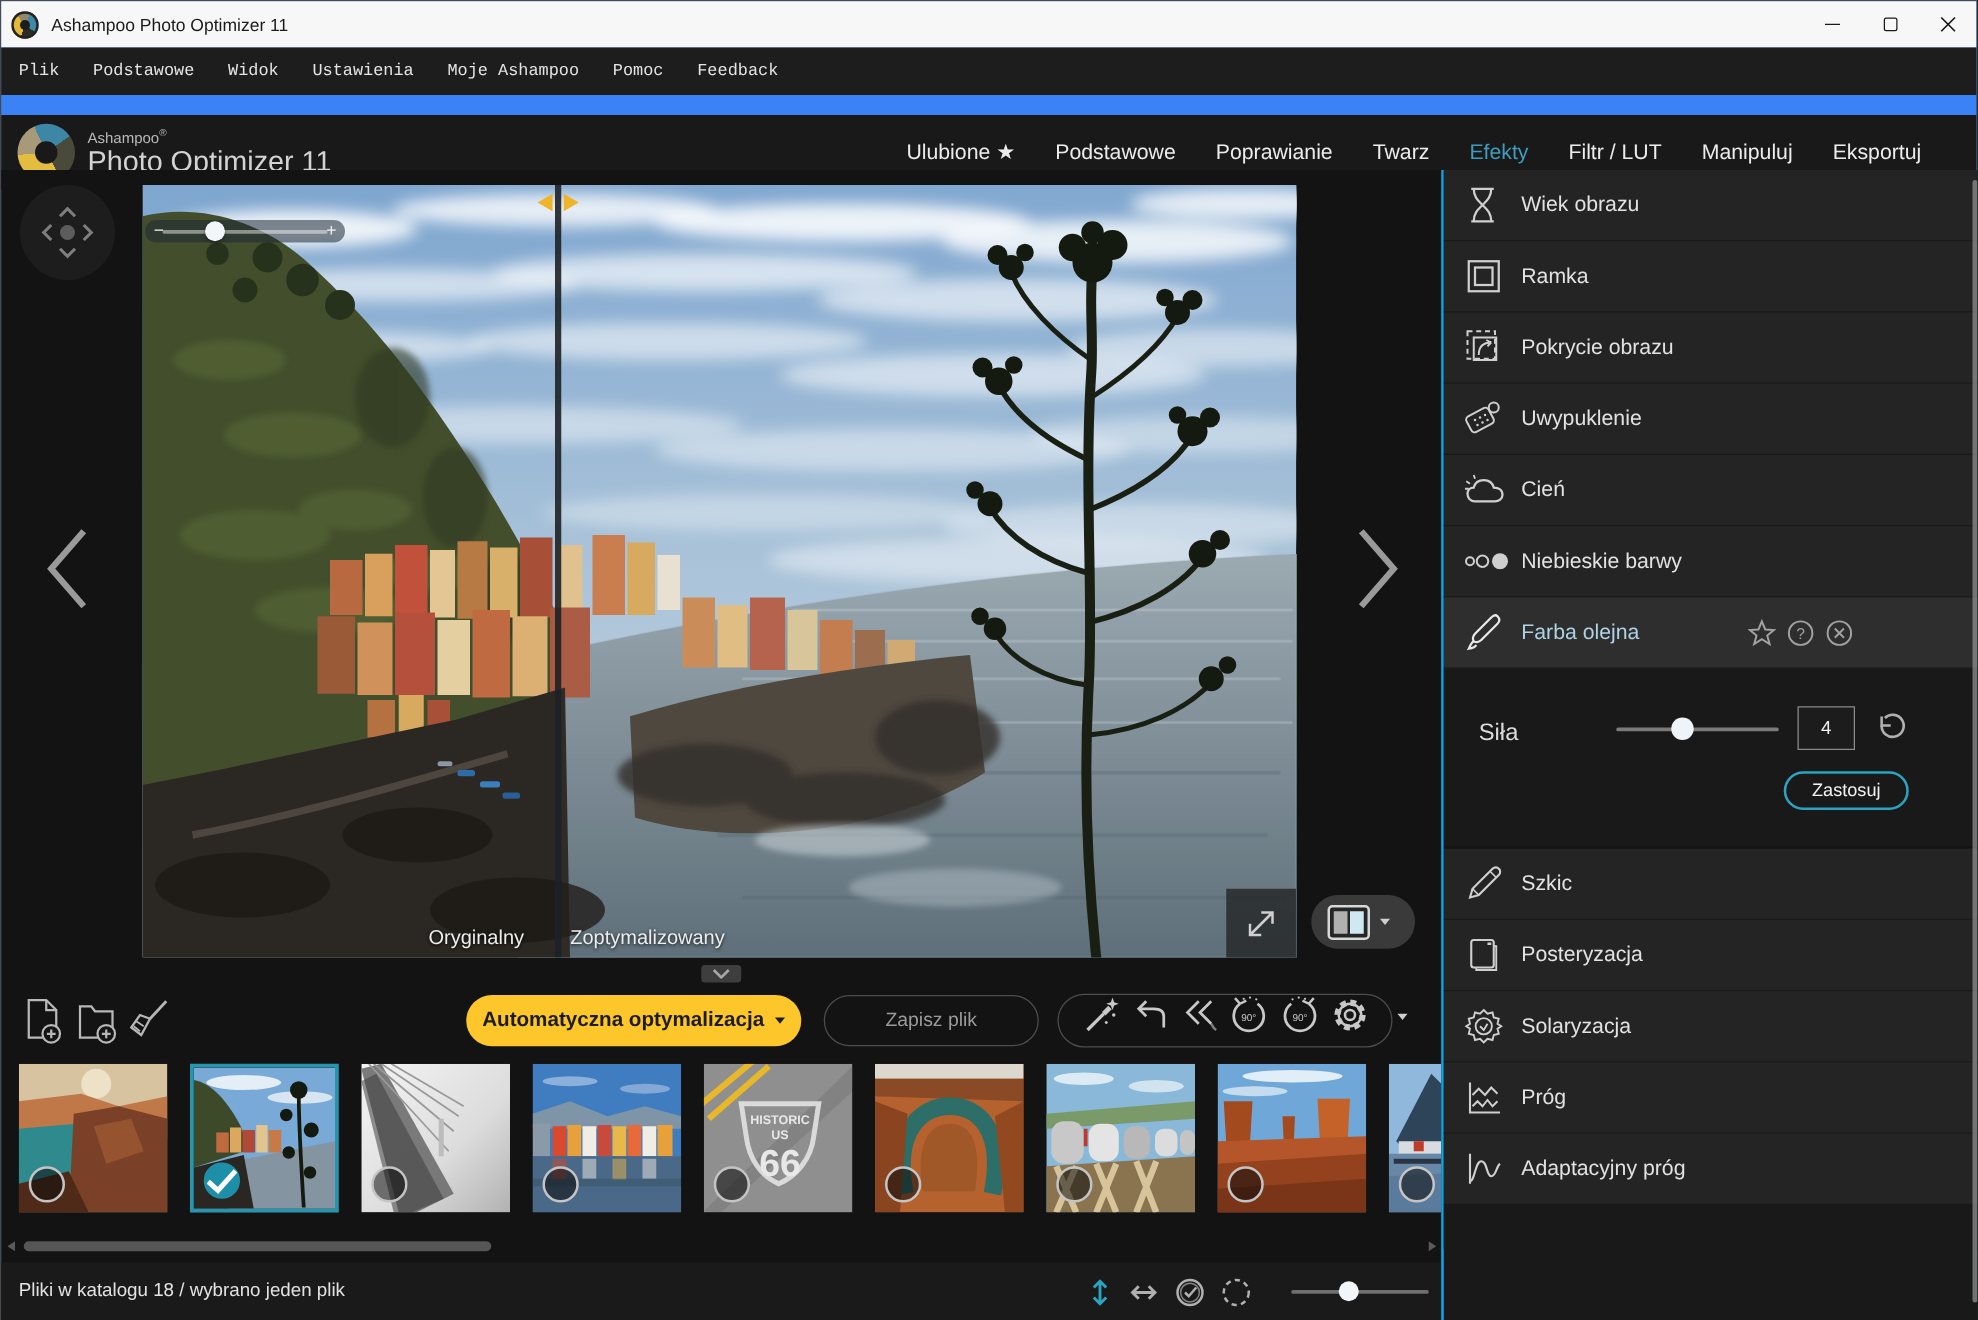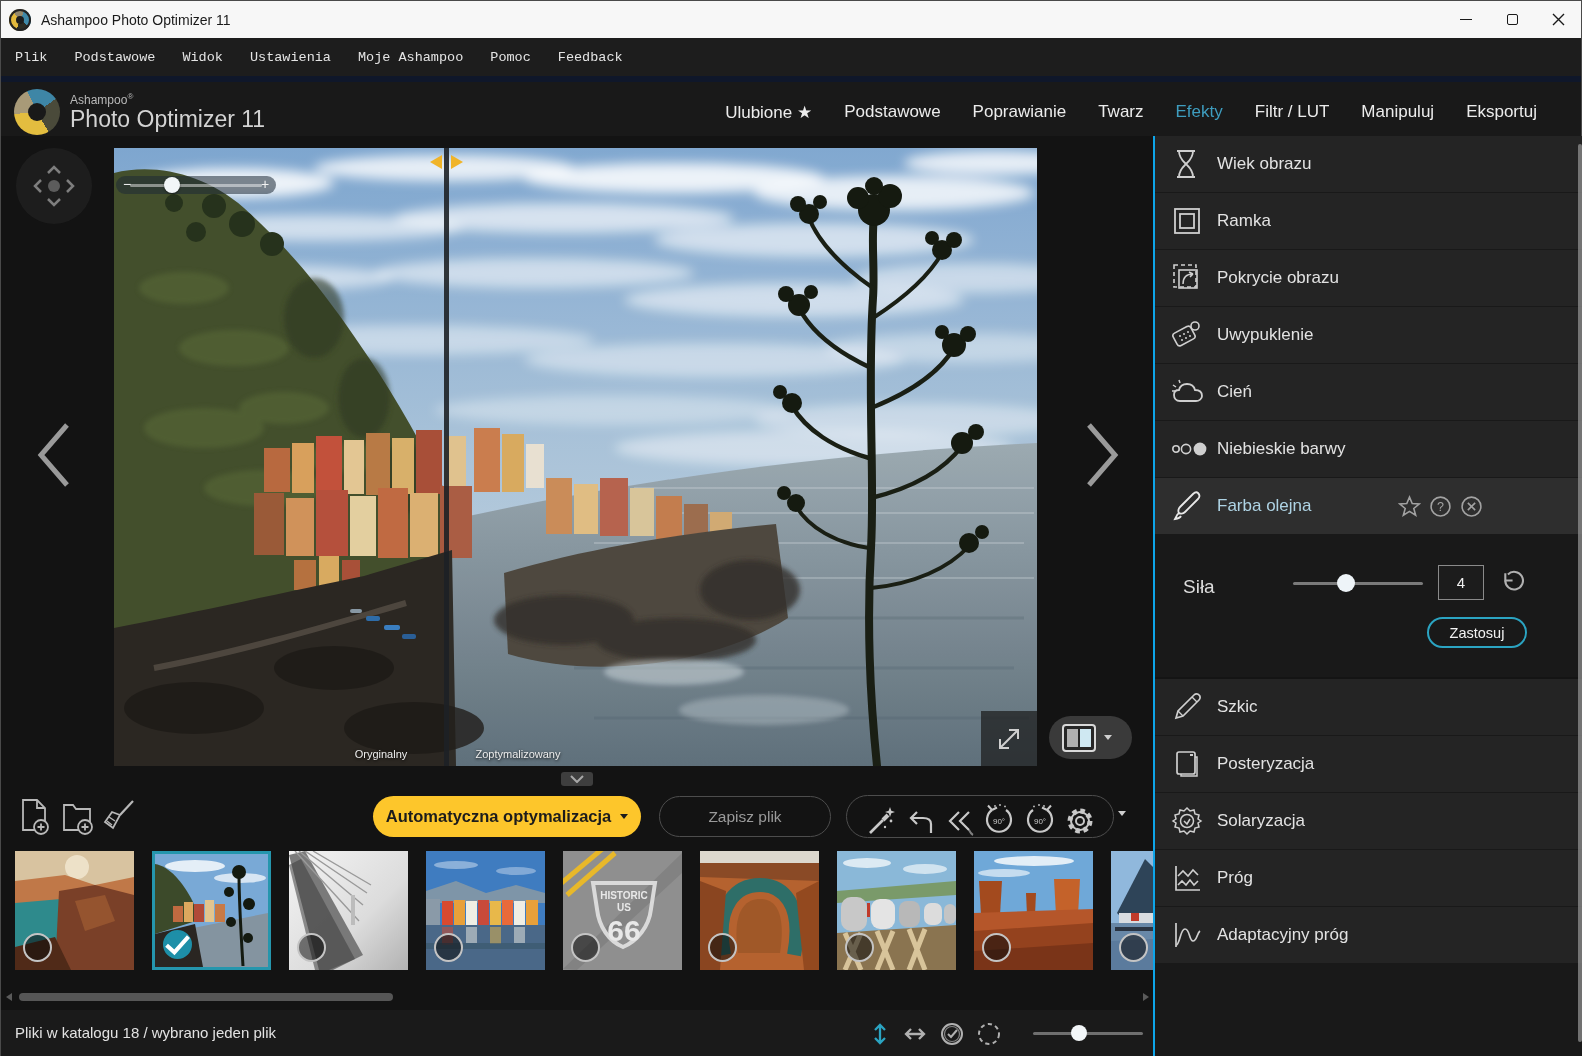--- a/index.html
+++ b/index.html
@@ -1,35 +1,35 @@
 <!DOCTYPE html>
 <html><head>
 <meta charset="utf-8">
 <style>
   * { margin:0; padding:0; box-sizing:border-box; }
   html,body { width:1582px; height:1056px; overflow:hidden; background:#000; }
   body { font-family:"Liberation Sans","DejaVu Sans",sans-serif; }
-  .app { position:relative; width:1582px; height:1056px; background:#0f172a; border:1px solid #4a4a4a; }
+  .app { position:relative; width:1582px; height:1056px; background:#3b82f6; border:1px solid #4a4a4a; }
 
   
   .titlebar { position:absolute; left:0; top:0; width:100%; height:37px; background:#f7f7f7; display:flex; align-items:center; }
   .logo-sm { width:22px; height:22px; border-radius:50%; margin-left:8px; position:relative;
              background:conic-gradient(from 200deg,#e3b93c 0 120deg,#93876c 120deg 185deg,#3e88a8 185deg 285deg,#2c2c24 285deg 360deg);
              box-shadow:0 0 0 2px #222 inset; }
   .logo-sm::after { content:""; position:absolute; left:7px; top:7px; width:8px; height:8px; border-radius:50%; background:#1d1d1d; }
   .titlebar .title { margin-left:10px; font-size:14px; color:#1a1a1a; }
   .win-controls { margin-left:auto; display:flex; height:100%; }
   .win-btn { width:46px; height:100%; display:flex; align-items:center; justify-content:center; color:#1a1a1a; }
   .glyph-min { width:12px; height:1.5px; background:#1a1a1a; }
   .glyph-max { width:11px; height:11px; border:1.3px solid #1a1a1a; border-radius:2px; }
 
   
   .menubar { position:absolute; left:0; top:37px; width:100%; height:38px; background:#1d1d1d; display:flex; align-items:center; gap:27px; padding-left:14px;font-family:Liberation Mono, monospace; }
   .menubar span { font-size:13.5px; color:#e4e4e4; cursor:default; }
-  .header { position:absolute; left:0; top:81px; width:100%; height:60px; background:#191919; display:flex; align-items:center; }
+  .header { position:absolute; left:0; top:91px; width:100%; height:60px; background:#191919; display:flex; align-items:center; }
   .logo-lg { width:46px; height:46px; border-radius:50%; margin-left:13px; position:relative; flex:0 0 auto;
              background:conic-gradient(from 150deg,#e3bd3f 0 115deg,#a89a78 115deg 185deg,#3e86a6 185deg 265deg,#4a4a3a 265deg 360deg); }
   .logo-lg::after { content:""; position:absolute; left:14px; top:14px; width:18px; height:18px; border-radius:50%; background:#191919; }
   .brand-text { margin-left:10px; line-height:1.05; }
   .brand-co { font-size:12px; color:#b9b9b9; }
   .brand-co sup { font-size:8px; }
   .brand-prod { font-size:23px; color:#d3d3d3; }
   .mainnav { margin-left:auto; display:flex; gap:32px; padding-right:44px; align-items:center; }
   .mainnav span { font-size:17px; color:#ececec; cursor:pointer; white-space:nowrap; }
   .mainnav span.active { color:#3e9dbf; }
@@ -43,21 +43,21 @@
 
   .zoom-slider { position:absolute; left:2px; top:28px; width:160px; height:18px; border-radius:9px;
                  background:rgba(30,42,54,.55); display:flex; align-items:center; }
   .zoom-slider::before { content:""; position:absolute; left:14px; right:14px; top:8px; height:2.5px; background:rgba(255,255,255,.45); border-radius:2px; }
   .zoom-minus,.zoom-plus { position:absolute; top:0; width:16px; height:18px; color:#f2f2f2; font-size:14px; line-height:17px; text-align:center; }
   .zoom-minus { left:3px; } .zoom-plus { right:3px; }
   .zoom-thumb { position:absolute; left:48px; top:1px; width:16px; height:16px; border-radius:50%; background:#f2f6f8; box-shadow:0 1px 2px rgba(0,0,0,.5); }
 
   .pan-control { position:absolute; left:13px; top:10px; }
 
-  .photo-label { position:absolute; bottom:6px; font-size:11px; color:#ededed; text-shadow:0 1px 3px rgba(0,0,0,.9); text-align:center; }
+  .photo-label { position:absolute; bottom:6px; font-size:16px; color:#ededed; text-shadow:0 1px 3px rgba(0,0,0,.9); text-align:center; }
   .lab-orig { left:227px; width:80px; }
   .lab-opt { left:339px; width:130px; }
 
   .expand-btn { position:absolute; right:0; bottom:0; width:56px; height:55px; background:rgba(28,28,28,.72); display:flex; align-items:center; justify-content:center; }
 
   .compare-pill { position:absolute; left:1048px; top:580px; width:83px; height:43px; border-radius:22px; background:#3a3a3a;
                   display:flex; align-items:center; padding-left:12px; gap:7px; }
   .caret-down { width:0; height:0; border-left:4.5px solid transparent; border-right:4.5px solid transparent; border-top:5.5px solid #cfcfcf; }
 
   .nav-arrow { position:absolute; top:283px; width:46px; height:72px; color:#9a9a9a; cursor:pointer; }
@@ -70,21 +70,21 @@
   .tb-icon { position:absolute; top:10px; }
   .tb-add-file { left:16px; } .tb-add-folder { left:58px; } .tb-broom { left:98px; }
   .btn-auto { position:absolute; left:372px; top:9px; width:268px; height:41px; border-radius:21px; background:#fdc62b;
               display:flex; align-items:center; justify-content:center; gap:9px; cursor:pointer; }
   .btn-auto span { font-size:16.5px; font-weight:700; color:#1c1c1c; }
   .btn-auto .caret-down { border-top-color:#1c1c1c; }
   .btn-save { position:absolute; left:658px; top:9px; width:172px; height:41px; border-radius:21px; border:1px solid #4d4d4d;
               display:flex; align-items:center; justify-content:center; }
   .btn-save span { font-size:15.5px; color:#9a9a9a; }
   .tool-group { position:absolute; left:845px; top:8px; width:268px; height:43px; border-radius:22px; border:1px solid #4d4d4d;
-                display:flex; align-items:flex-end; justify-content:space-evenly; padding:0 10px; }
+                display:flex; align-items:flex-start; justify-content:space-evenly; padding:0 10px; }
   .tool-caret { position:absolute; left:1117px; top:24px; }
 
   
   .filmstrip { position:absolute; left:0; top:713px; width:1152px; height:127px; display:flex; gap:18px; padding-left:14px; overflow:hidden; }
   .thumb { position:relative; flex:0 0 119px; width:119px; height:119px; margin-top:2px; overflow:hidden; background:#222; }
   .thumb svg { position:absolute; left:0; top:0; width:100%; height:100%; display:block; }
   .thumb.selected { border:3px solid #2596ad; }
   .badge { position:absolute; left:8px; bottom:8px; width:29px; height:29px; border-radius:50%;
            border:2px solid #c4c4c4; background:rgba(12,12,12,.55); }
   .badge.checked { background:#1e8fa8; border-color:#1e8fa8; display:flex; align-items:center; justify-content:center; }

